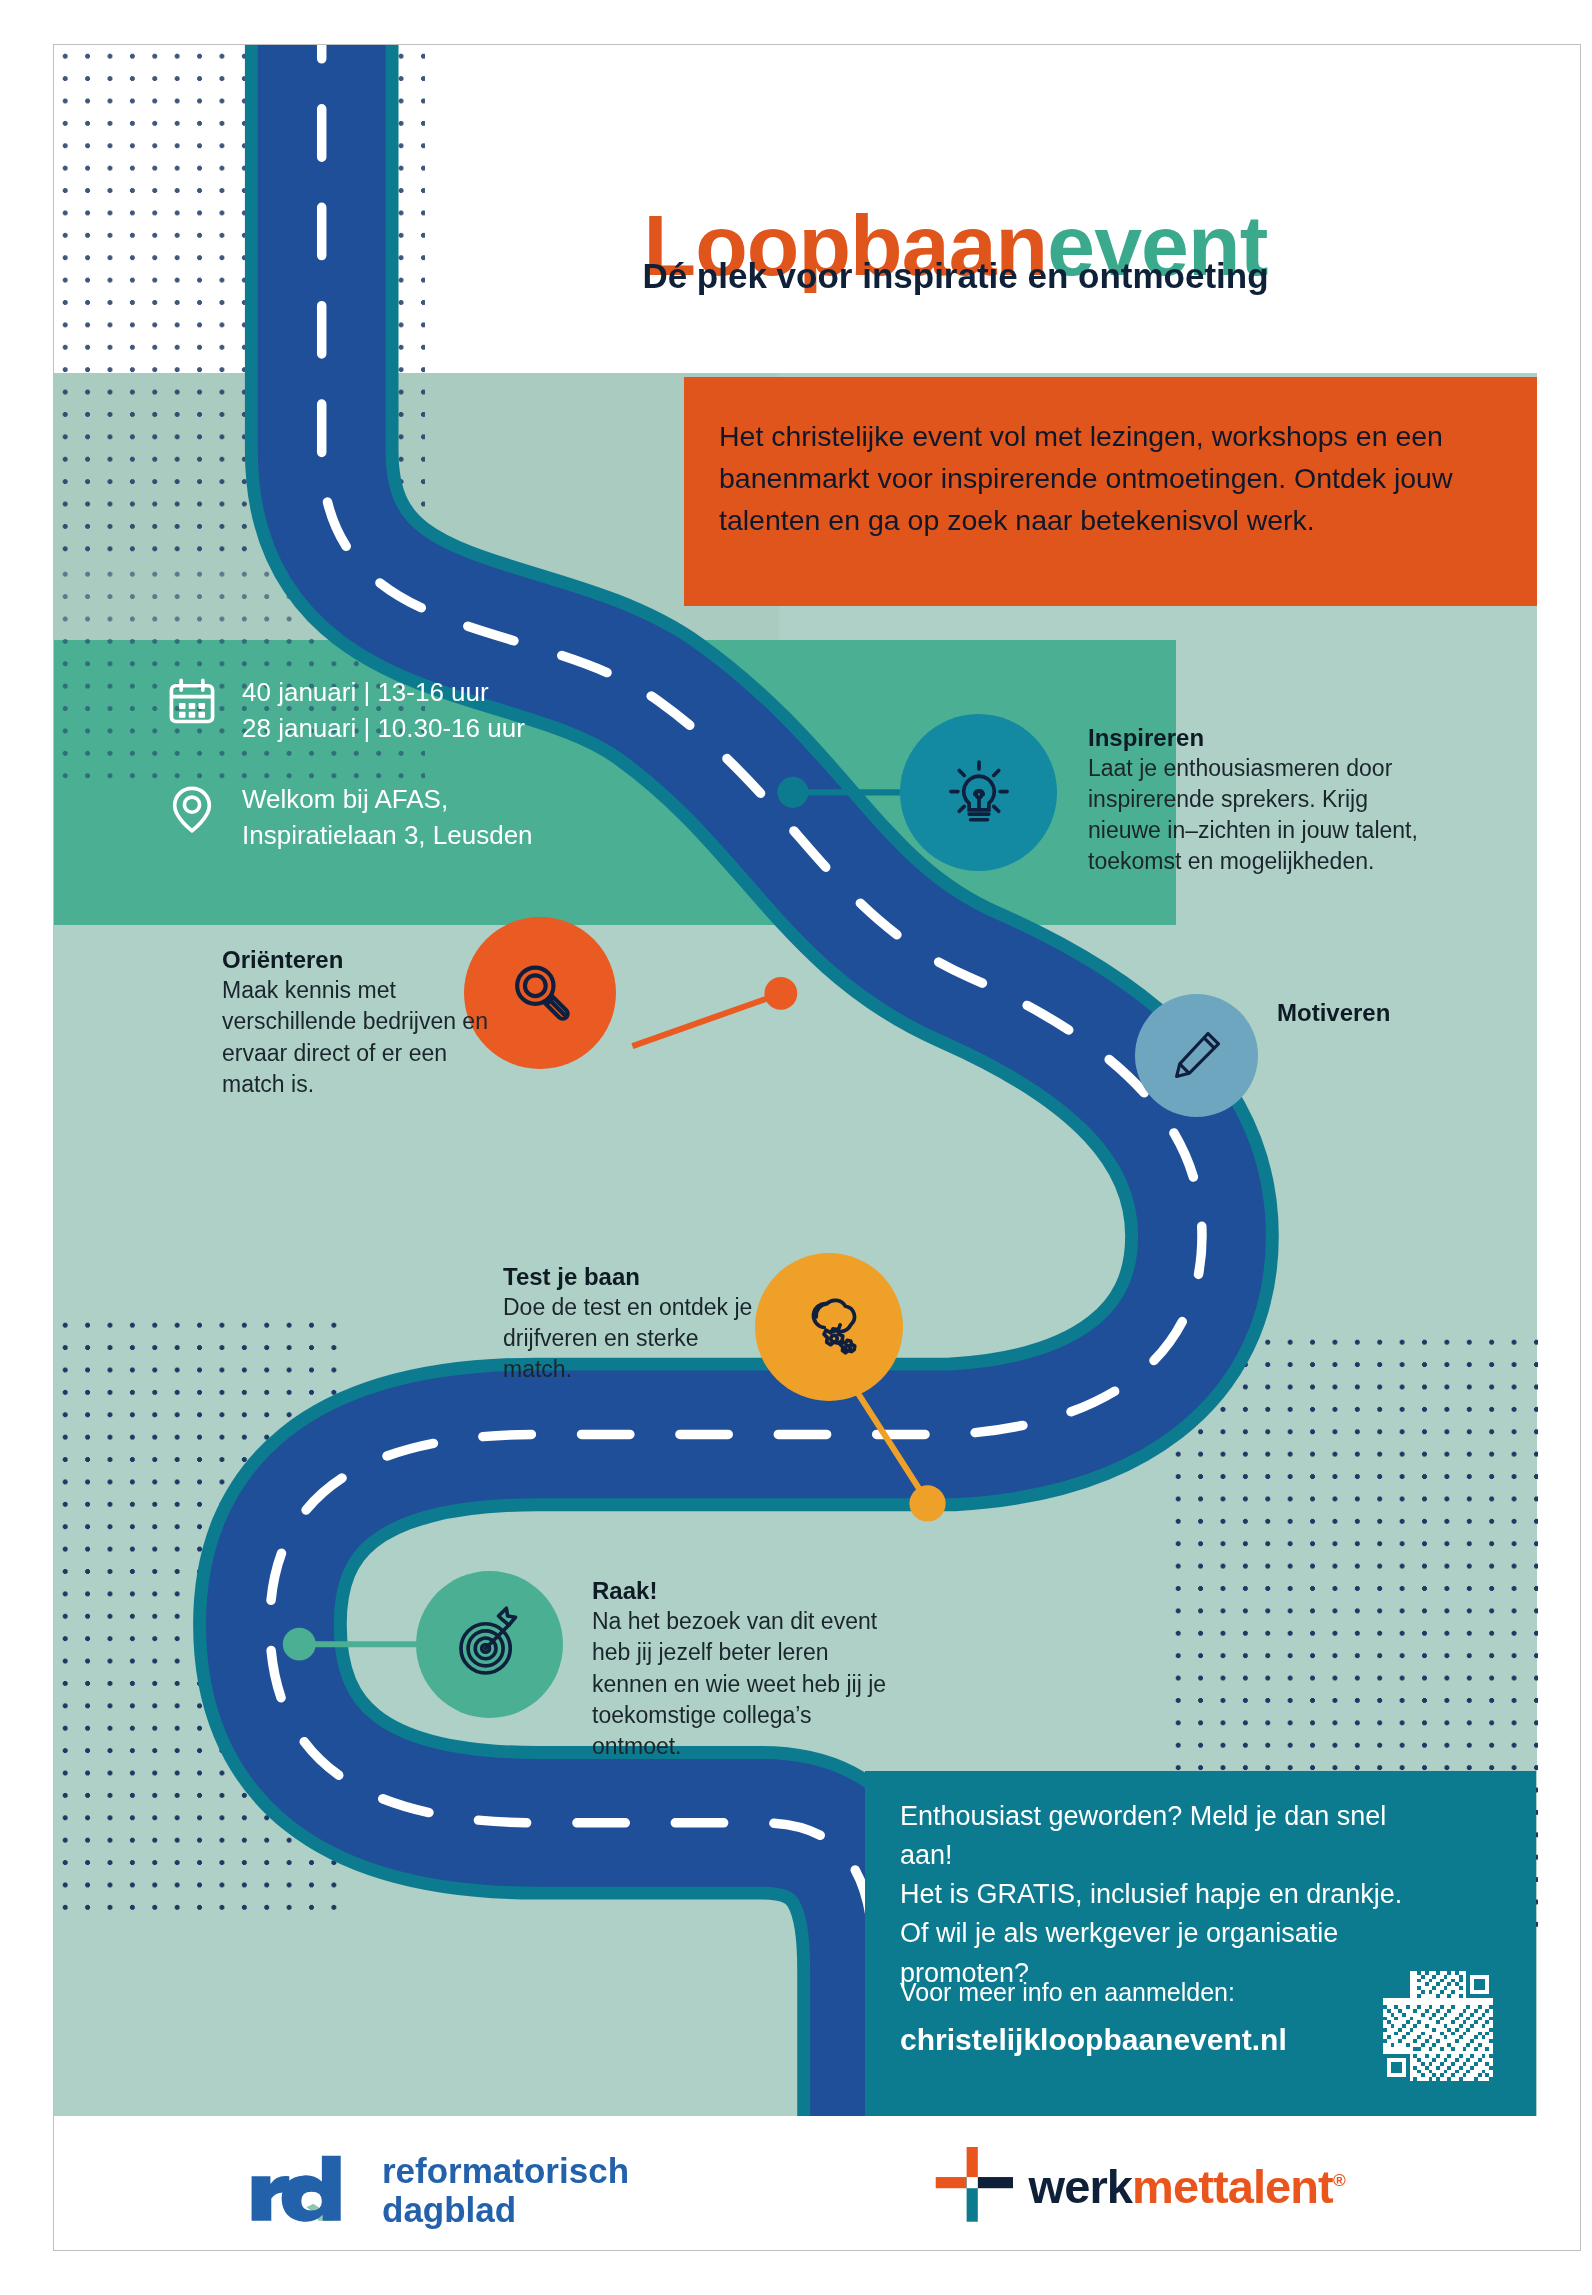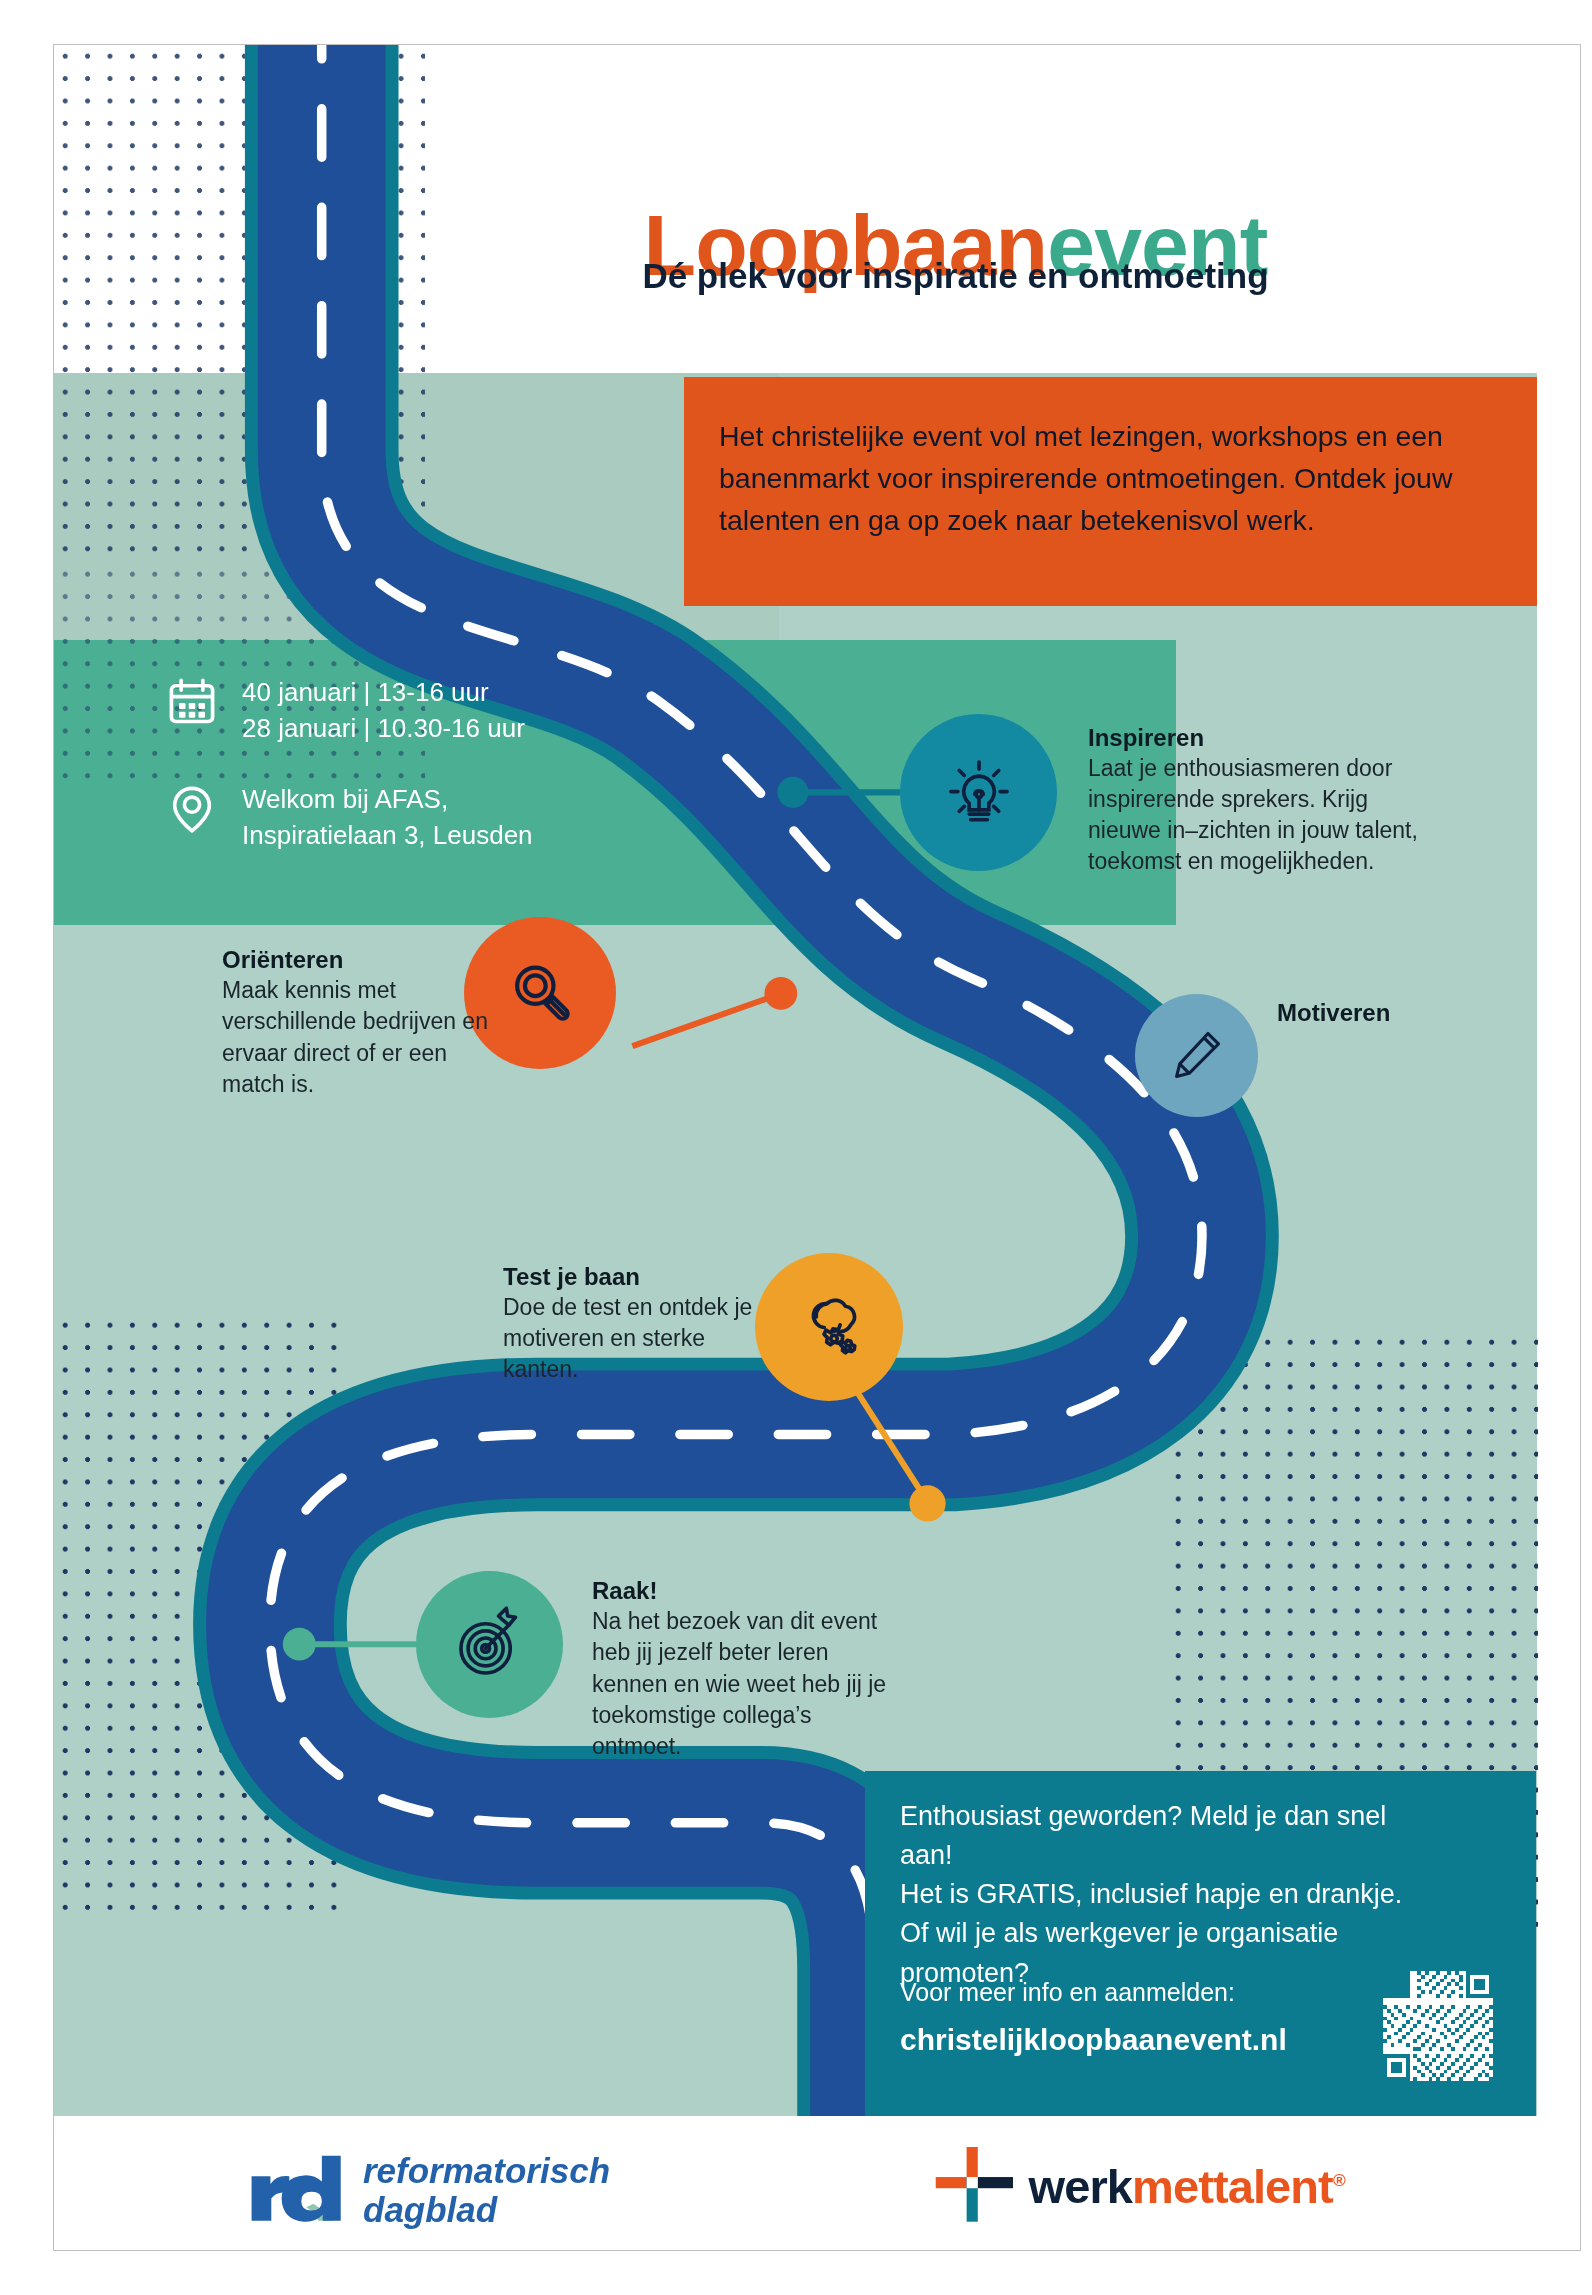--- a/index.html
+++ b/index.html
@@ -110,21 +110,21 @@
   #cta-lines{position:absolute;left:35px;top:26px;width:535px;color:#ffffff;
              font-size:27px;line-height:1.45;}
   #cta-more{position:absolute;left:35px;top:207px;color:#ffffff;font-size:25px;}
   #cta-url{position:absolute;left:35px;top:252px;color:#ffffff;font-size:30px;font-weight:bold;}
   #qr{position:absolute;left:518px;top:200px;width:110px;height:110px;background:#ffffff;}
   #qr svg{display:block;}
 
   
   #footer{position:absolute;left:0;top:2071px;width:1483px;height:134px;background:#ffffff;}
   #logo-rd{position:absolute;left:192px;top:35px;display:flex;align-items:center;}
-  #logo-rd .rd-word{margin-left:3px;font-size:35px;font-weight:bold;color:#2461ab;line-height:1.12;font-style:italic;}
+  #logo-rd .rd-word{margin-left:22px;font-size:35px;font-weight:bold;color:#2461ab;line-height:1.12;}
   #logo-wmt{position:absolute;left:880px;top:29px;display:flex;align-items:center;}
   #logo-wmt .wmt-word{margin-left:15.5px;font-size:47px;font-weight:bold;letter-spacing:-0.9px;}
   #logo-wmt .wmt-a{color:#0f2138;}
   #logo-wmt .wmt-b{color:#e9551c;}
   #logo-wmt .wmt-r{font-size:17.3px;vertical-align:super;color:#e9551c;}
 </style>
 </head>
 <body>
 
 <div id="poster">
@@ -284,21 +284,21 @@
             <path d="M40 30 a6 6 0 0 1 -6 5"></path>
             <path d="M33 36 l1.6 -3 l3.4 .6 l1 3.4 l3 1.4 l-.5 3.5 l-2.7 2 l-3.3 -.9 l-2.7 2 l-2.9 -2 l.4 -3.4 l-2.4 -2.5 l1.5 -3.1 Z"></path>
             <circle cx="35.4" cy="40.4" r="2.4"></circle>
             <path d="M44 44 l1.3 -2.3 l2.6 .5 l.8 2.6 l2.3 1.1 l-.4 2.7 l-2 1.5 l-2.6 -.7 l-2 1.6 l-2.2 -1.6 l.3 -2.6 l-1.8 -1.9 l1.1 -2.4 Z"></path>
             <circle cx="45.8" cy="47.4" r="1.8"></circle>
           </g>
         </svg>
       </div>
       <div class="step-text">
         <div class="step-title">Test je baan</div>
-        <div class="step-body">Doe de test en ontdek je motiveren en sterke kanten.</div>
+        <div class="step-body">Doe de test en ontdek je drijfveren en sterke match.</div>
       </div>
     </div>
 
     <div class="step" id="step-raak" style="left:362px;top:1526px;width:552px;height:198px;">
       <div class="step-circle">
         <svg width="83" height="83" viewBox="0 0 64 64">
           <g fill="none" stroke="#0f1f3d" stroke-width="2.8" stroke-linecap="round" stroke-linejoin="round">
             <circle cx="29" cy="35" r="19"></circle>
             <circle cx="29" cy="35" r="13.5"></circle>
             <circle cx="29" cy="35" r="8"></circle>

